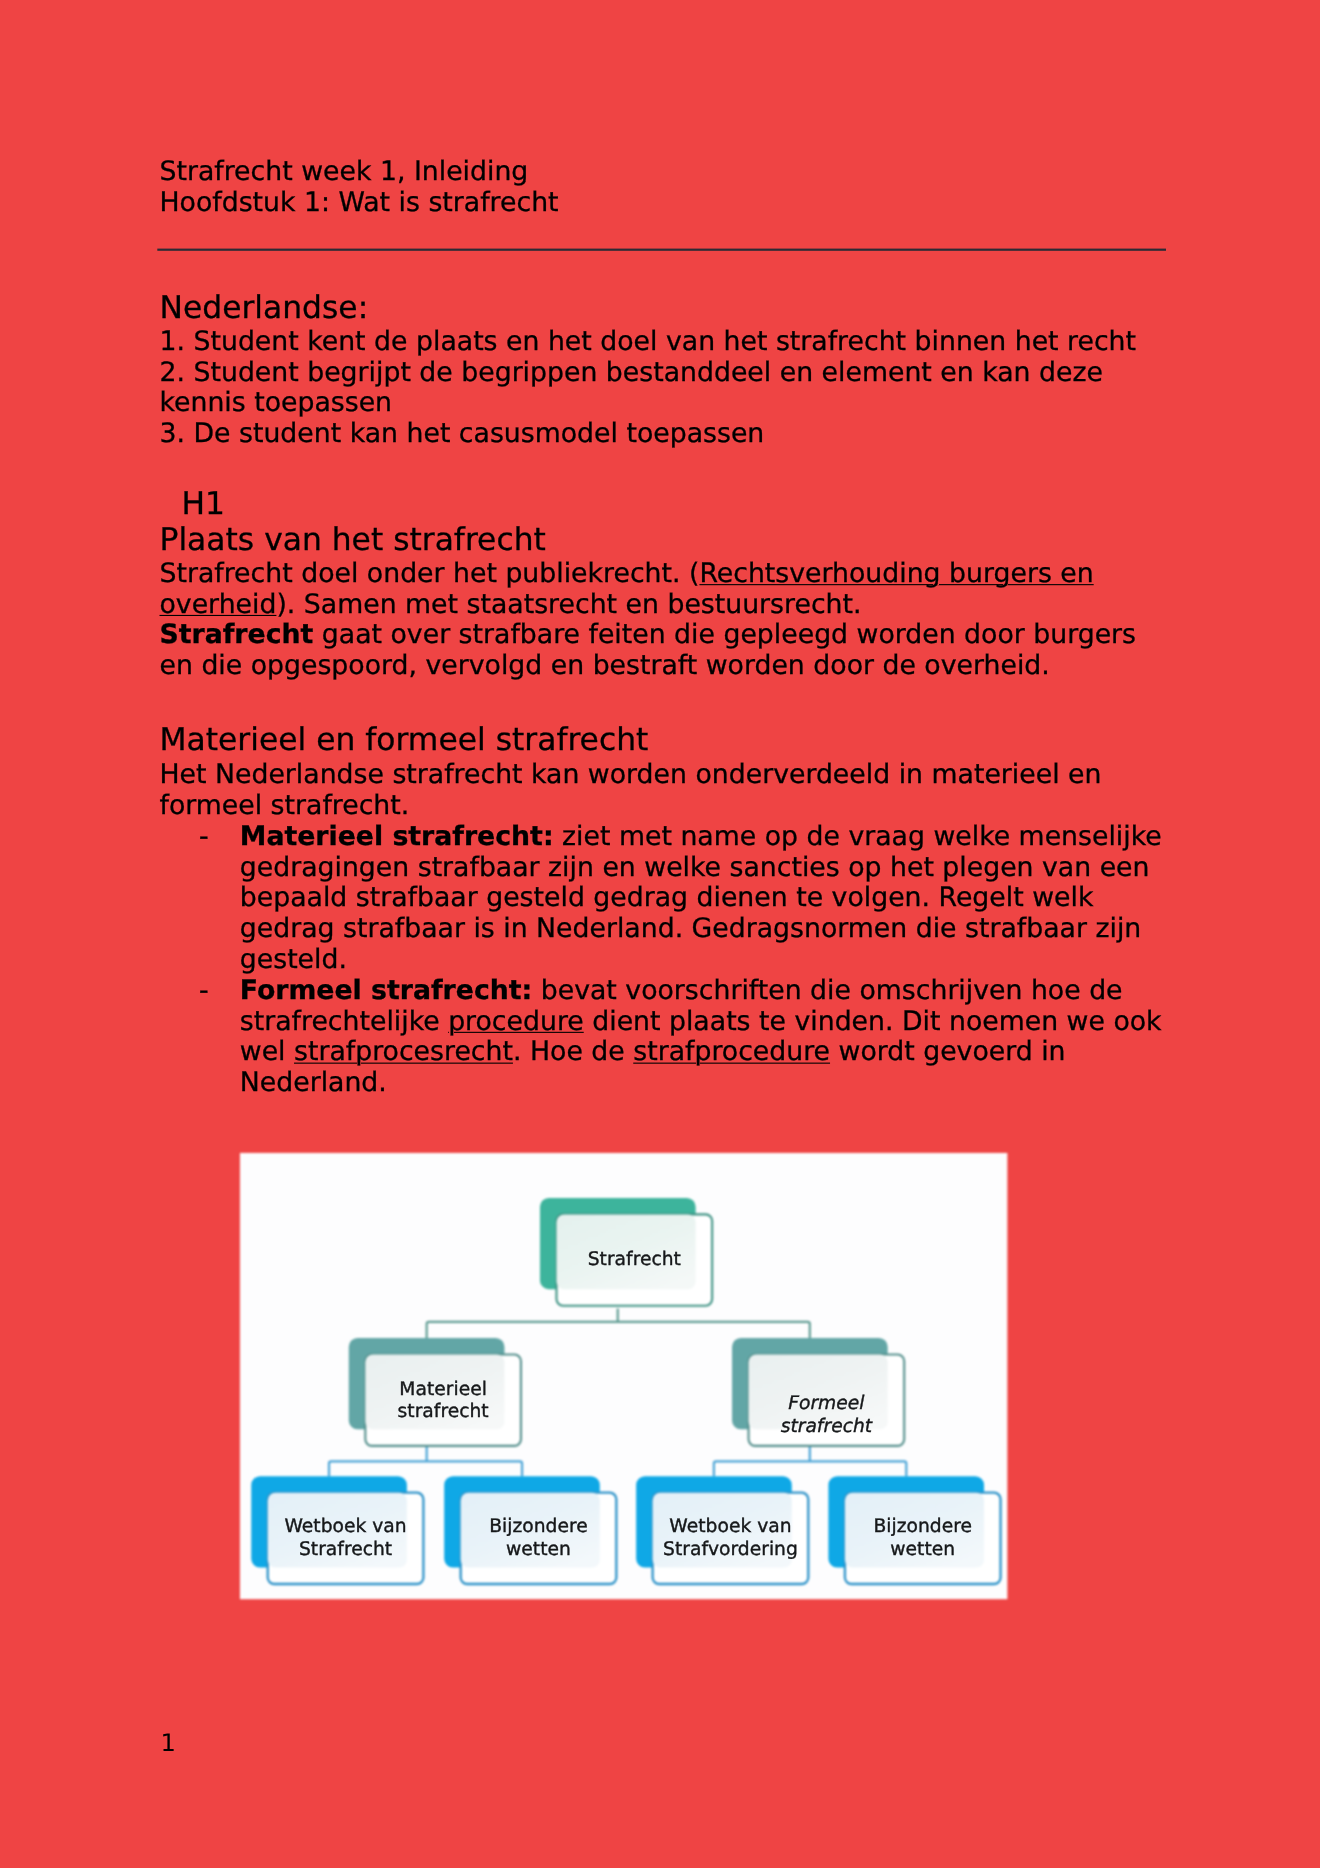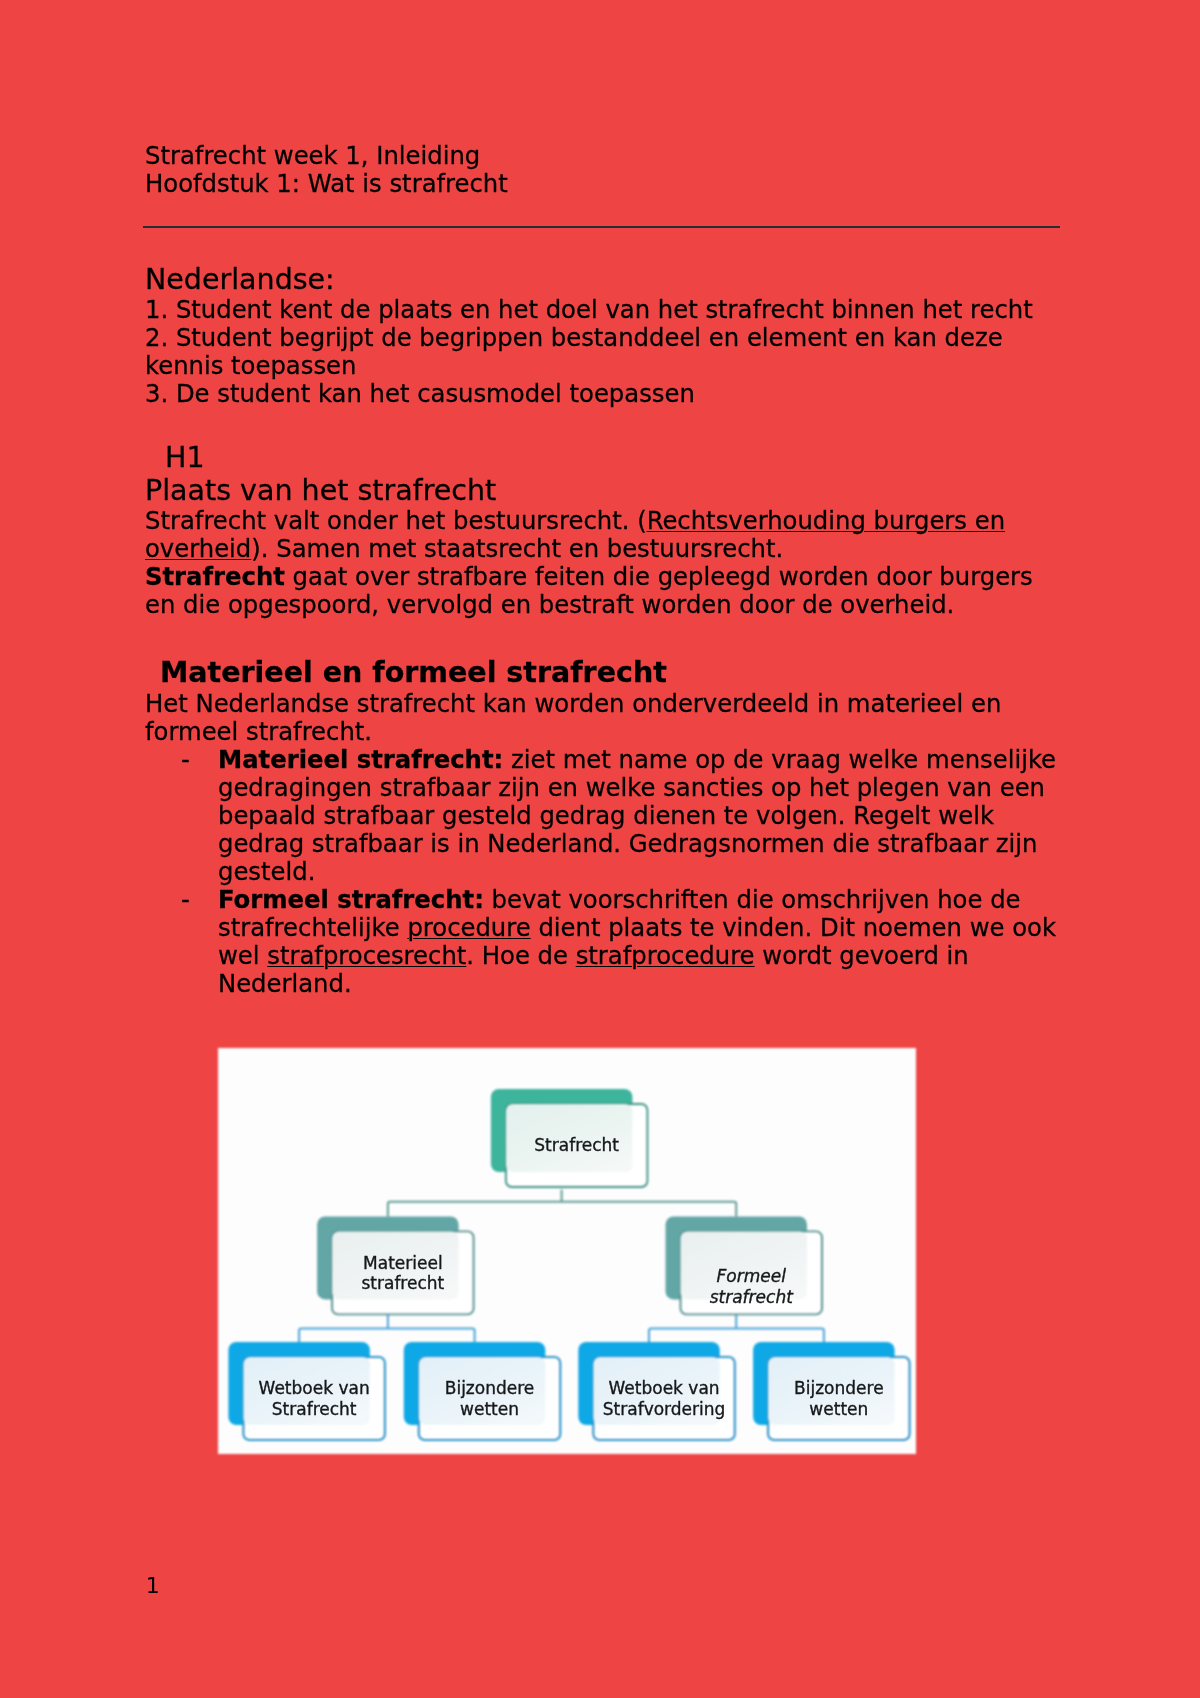--- a/index.html
+++ b/index.html
@@ -31,24 +31,24 @@
 
   <div class="rule" style="left:143px;top:225.8px;width:916.5px;height:1.9px;"></div>
 
   <div class="blk head" style="left:145px;top:266px;">Nederlandse:</div>
   <div class="blk" style="left:145px;top:296.3px;width:930px;">1. Student kent de plaats en het doel van het strafrecht binnen het recht</div>
   <div class="blk" style="left:145px;top:324.2px;width:920px;line-height:27.9px;">2. Student begrijpt de begrippen bestanddeel en element en kan deze kennis toepassen</div>
   <div class="blk" style="left:145px;top:379.9px;width:930px;">3. De student kan het casusmodel toepassen</div>
 
   <div class="blk head" style="left:145px;top:444.1px;margin-left:20px;">H1</div>
   <div class="blk head" style="left:145px;top:476.5px;">Plaats van het strafrecht</div>
-  <div class="blk" style="left:145px;top:506.6px;width:920px;line-height:28.5px;"><span>Strafrecht valt onder het bestuursrecht. (</span><span class="u">Rechtsverhouding burgers en overheid</span><span>). Samen met staatsrecht en bestuursrecht.</span></div>
+  <div class="blk" style="left:145px;top:506.6px;width:920px;line-height:28.5px;"><span>Strafrecht doel onder het publiekrecht. (</span><span class="u">Rechtsverhouding burgers en overheid</span><span>). Samen met staatsrecht en bestuursrecht.</span></div>
   <div class="blk" style="left:145px;top:563.3px;width:920px;line-height:27.7px;"><span class="b">Strafrecht</span><span> gaat over strafbare feiten die gepleegd worden door burgers en die opgespoord, vervolgd en bestraft worden door de overheid.</span></div>
 
-  <div class="blk head" style="left:160px;top:659.4px;font-weight:bold;">Materieel en formeel strafrecht</div>
+  <div class="blk head" style="left:145px;top:659.4px;">Materieel en formeel strafrecht</div>
   <div class="blk" style="left:145px;top:689.5px;width:920px;">Het Nederlandse strafrecht kan worden onderverdeeld in materieel en formeel strafrecht.</div>
 
   <div class="blk" style="left:181px;top:746px;">-</div>
   <div class="blk" style="left:218px;top:746px;width:841px;"><span class="b">Materieel strafrecht:</span><span> ziet met name op de vraag welke menselijke gedragingen strafbaar zijn en welke sancties op het plegen van een bepaald strafbaar gesteld gedrag dienen te volgen. Regelt welk gedrag strafbaar is in Nederland. Gedragsnormen die strafbaar zijn gesteld.</span></div>
 
   <div class="blk" style="left:181px;top:886px;">-</div>
   <div class="blk" style="left:218px;top:886px;width:841px;"><span class="b">Formeel strafrecht:</span><span> bevat voorschriften die omschrijven hoe de strafrechtelijke </span><span class="u">procedure</span><span> dient plaats te vinden. Dit noemen we ook wel </span><span class="u">strafprocesrecht</span><span>. Hoe de </span><span class="u">strafprocedure</span><span> wordt gevoerd in Nederland.</span></div>
 
   <div class="figure" style="left:218px;top:1048px;width:698px;height:406px;">
     <svg class="figsvg" viewBox="0 0 698 406" width="698" height="406">

